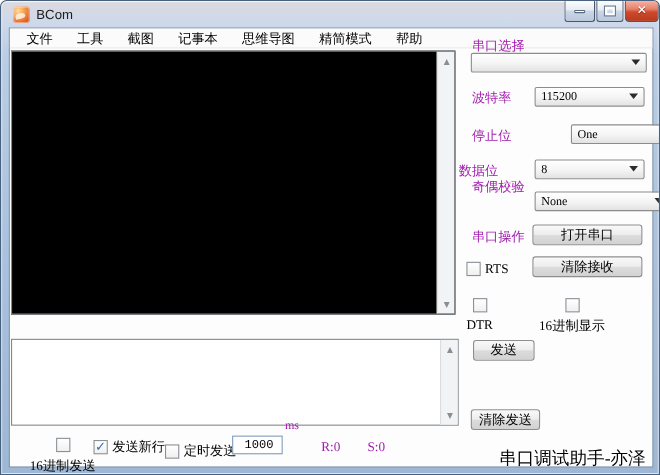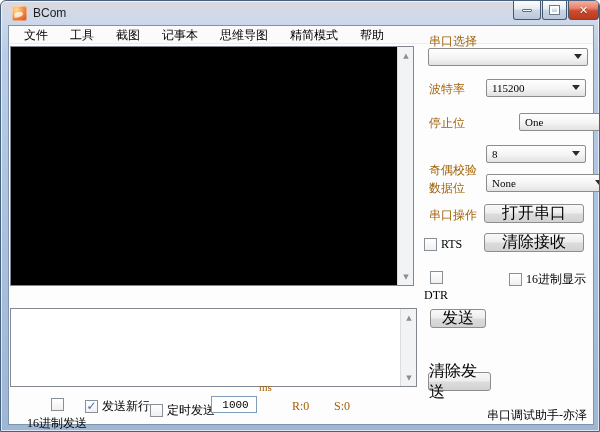--- a/index.html
+++ b/index.html
@@ -76,56 +76,56 @@
   .scrollbar {
     position:absolute; right:0; top:0; bottom:0; width:16px;
     background:#f2f3f5; border-left:1px solid #dcdcdc;
   }
   .sb-arrow { position:absolute; left:0; width:16px; height:15px;
     display:flex; align-items:center; justify-content:center;
     color:#8a8d94; font-size:7px; font-family:"DejaVu Sans",sans-serif; }
   .sb-up { top:1px; } .sb-down { bottom:1px; }
 
   
-  .lbl { position:absolute; font-size:12px; color:#a16207; white-space:nowrap; }
+  .lbl { position:absolute; font-size:12px; color:#a21caf; white-space:nowrap; }
 
   .combo {
     position:absolute; height:18px; border:1px solid #8c8c8c; border-radius:2px;
     background:linear-gradient(180deg,#ffffff 0%,#f4f4f4 55%,#e2e2e2 100%);
     font-size:11px; line-height:16px; padding-left:5px; color:#000; cursor:default;
   }
   .combo .chev {
     position:absolute; right:5px; top:5px; width:0; height:0;
     border-left:4px solid transparent; border-right:4px solid transparent;
     border-top:5px solid #2b2b2b;
   }
 
   .btn {
     position:absolute; border:1px solid #8e8e8e; border-radius:3px;
     background:linear-gradient(180deg,#f9f9f9 0%,#ededed 48%,#dcdcdc 52%,#d2d2d2 100%);
-    font-size:16px; color:#000; display:flex; align-items:center; justify-content:center;
+    font-size:12px; color:#000; display:flex; align-items:center; justify-content:center;
     font-family:Liberation Sans, sans-serif; cursor:default;
   }
 
   .cb-row { position:absolute; display:flex; align-items:center; gap:4px; font-size:12px; white-space:nowrap; }
   .cb {
     width:13px; height:13px; border:1px solid #8a9097; background:linear-gradient(180deg,#fff,#f0f0f0);
     display:flex; align-items:center; justify-content:center; flex:none;
   }
   .cb .tick { color:#3b6cb5; font-size:12px; font-weight:bold; line-height:10px;
     font-family:"DejaVu Sans",sans-serif; margin-top:-2px; }
 
   .interval-input {
     position:absolute; left:202px; top:370px; width:46px; height:17px;
     border:1px solid #7f9db9; font-size:11px; padding-left:3px;
     font-family:Liberation Mono, monospace;
     text-align:center;
   }
 
-  .footer-brand { position:absolute; top:381px; right:6px; font-size:12px; color:#000; }
+  .footer-brand { position:absolute; top:381px; right:6px; font-size:16px; color:#000; }
 </style>
 </head>
 <body>
 
 <div class="window">
 
   <div class="titlebar">
     <div class="app-icon"></div>
     <div class="title-text">BCom</div>
     <div class="win-btns">
@@ -180,21 +180,21 @@
       <span>115200</span>
       <span class="chev"></span>
     </div>
 
     <div class="lbl" style="left:420px; top:89px;">停止位</div>
     <div class="combo" style="left:477px; top:87px; width:100px;margin-left:33px;">
       <span>One</span>
       <span class="chev"></span>
     </div>
 
-    <div class="lbl" style="left:420px; top:121px;margin-top:33px;">数据位</div>
+    <div class="lbl" style="left:408px; top:121px;">数据位</div>
     <div class="combo" style="left:477px; top:119px; width:100px;">
       <span>8</span>
       <span class="chev"></span>
     </div>
 
     <div class="lbl" style="left:420px; top:136px;">奇偶校验</div>
     <div class="combo" style="left:477px; top:148px; width:123px;">
       <span>None</span>
       <span class="chev"></span>
     </div>
@@ -205,21 +205,21 @@
     <div class="cb-row" style="left:415px; top:211px;">
       <span class="cb"></span>
       <span>RTS</span>
     </div>
     <div class="btn" style="left:475px; top:207px; width:100px; height:19px;">清除接收</div>
 
     <div class="cb-row" style="left:415px; top:245px;flex-direction:column;">
       <span class="cb"></span>
       <span>DTR</span>
     </div>
-    <div class="cb-row" style="left:500px; top:245px;">
+    <div class="cb-row" style="left:481px; top:245px;flex-direction:column;">
       <span class="cb"></span>
       <span>16进制显示</span>
     </div>
 
     <div class="btn" style="left:421px; top:283px; width:56px; height:19px;">发送</div>
     <div class="btn" style="left:419px; top:346px; width:63px; height:19px;">清除发送</div>
 
     <div class="cb-row" style="left:18px; top:372px;flex-direction:column;">
       <span class="cb"></span>
       <span>16进制发送</span>

